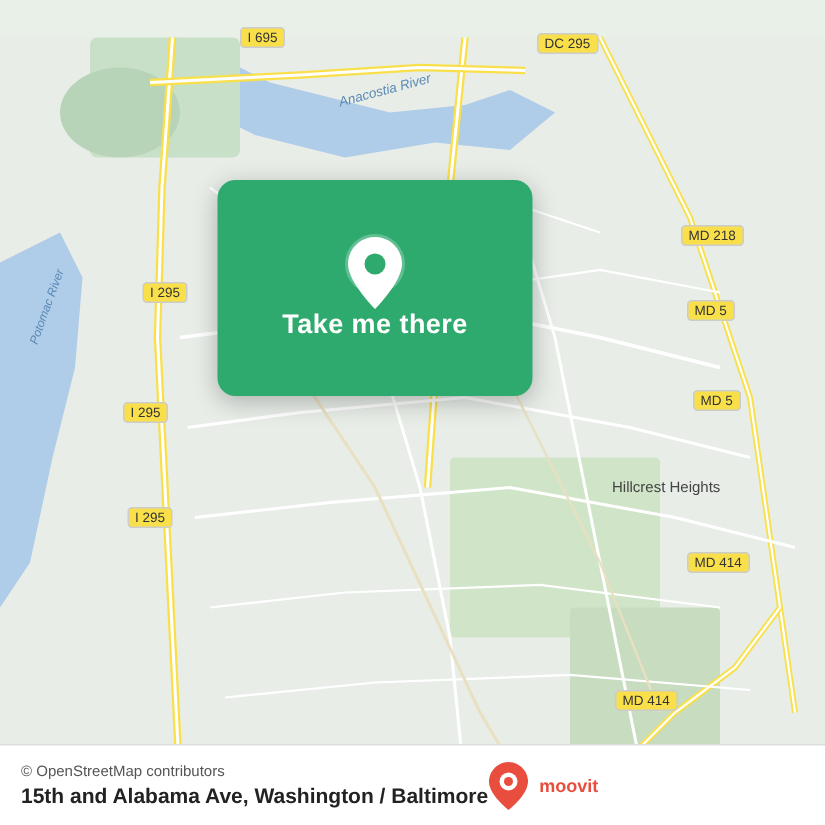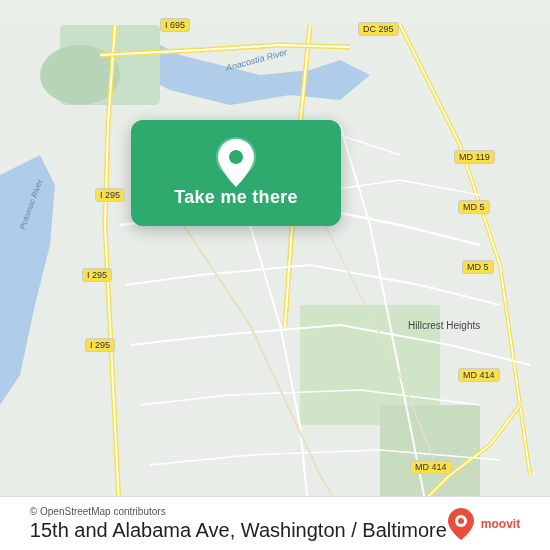--- a/index.html
+++ b/index.html
@@ -23,23 +23,23 @@
     #map-svg {
       position: absolute;
       top: 0; left: 0;
       width: 100%; height: 100%;
     }
 
     
     #location-card {
       position: absolute;
       top: 120px;
-      left: 131px;
+      left: 145px;
       width: 210px;
-      height: 106px;
+      height: 144px;
       background-color: #2eaa6e;
       border-radius: 12px;
       display: flex;
       flex-direction: column;
       align-items: center;
       justify-content: center;
       box-shadow: 0 4px 16px rgba(0,0,0,0.25);
     }
 
     #pin-icon-wrapper {
@@ -63,38 +63,38 @@
     
     #bottom-bar {
       position: absolute;
       bottom: 0;
       left: 0;
       width: 100%;
       height: 54px;
       background: white;
       display: flex;
       align-items: center;
-      justify-content: center;
+      justify-content: flex-start;
       padding: 16px 14px;
       border-top: 1px solid #ddd;
     }
 
     #bottom-left {
       display: flex;
       flex-direction: column;
     }
 
     #copyright-text {
       font-size: 10px;
       color: #555;
     }
 
     #location-name {
-      font-size: 20px;
-      font-weight: 400;
+      font-size: 14px;
+      font-weight: 700;
       color: #222;
       margin-top: 2px;
     }
 
     #moovit-logo {
       display: flex;
       align-items: center;
       gap: 6px;
     }
 
@@ -222,18 +222,18 @@
       </svg>
       <span id="moovit-text">moovit</span>
     </div>
   </div>
 
 <div class="road-label" style="top: 18px; left: 160px;">I 695</div>
     <div class="road-label" style="top: 22px; left: 358px;">DC 295</div>
     <div class="road-label" style="top: 188px; left: 95px;">I 295</div>
     <div class="road-label" style="top: 268px; left: 82px;">I 295</div>
     <div class="road-label" style="top: 338px; left: 85px;">I 295</div>
-    <div class="road-label" style="top: 150px; left: 454px;">MD 119</div>
+    <div class="road-label" style="top: 150px; left: 454px;">MD 218</div>
     <div class="road-label" style="top: 200px; left: 458px;">MD 5</div>
     <div class="road-label" style="top: 260px; left: 462px;">MD 5</div>
     <div class="road-label" style="top: 368px; left: 458px;">MD 414</div>
     <div class="road-label" style="top: 460px; left: 410px;">MD 414</div>
   </div>
 
 </body></html>

